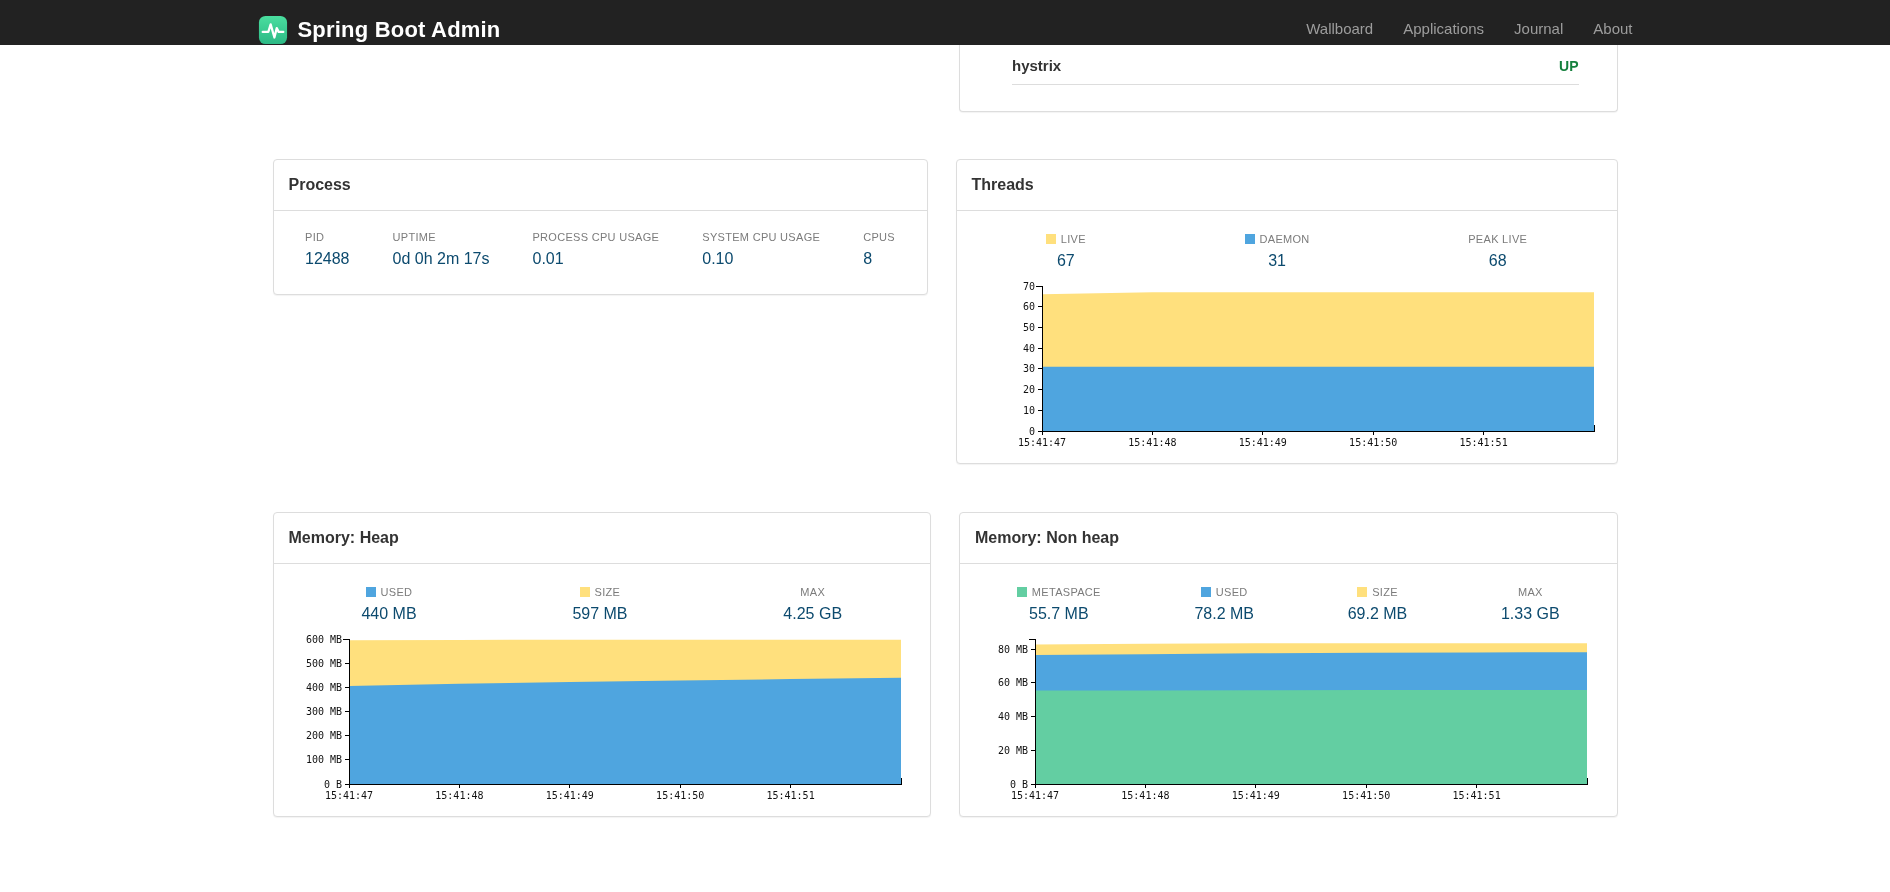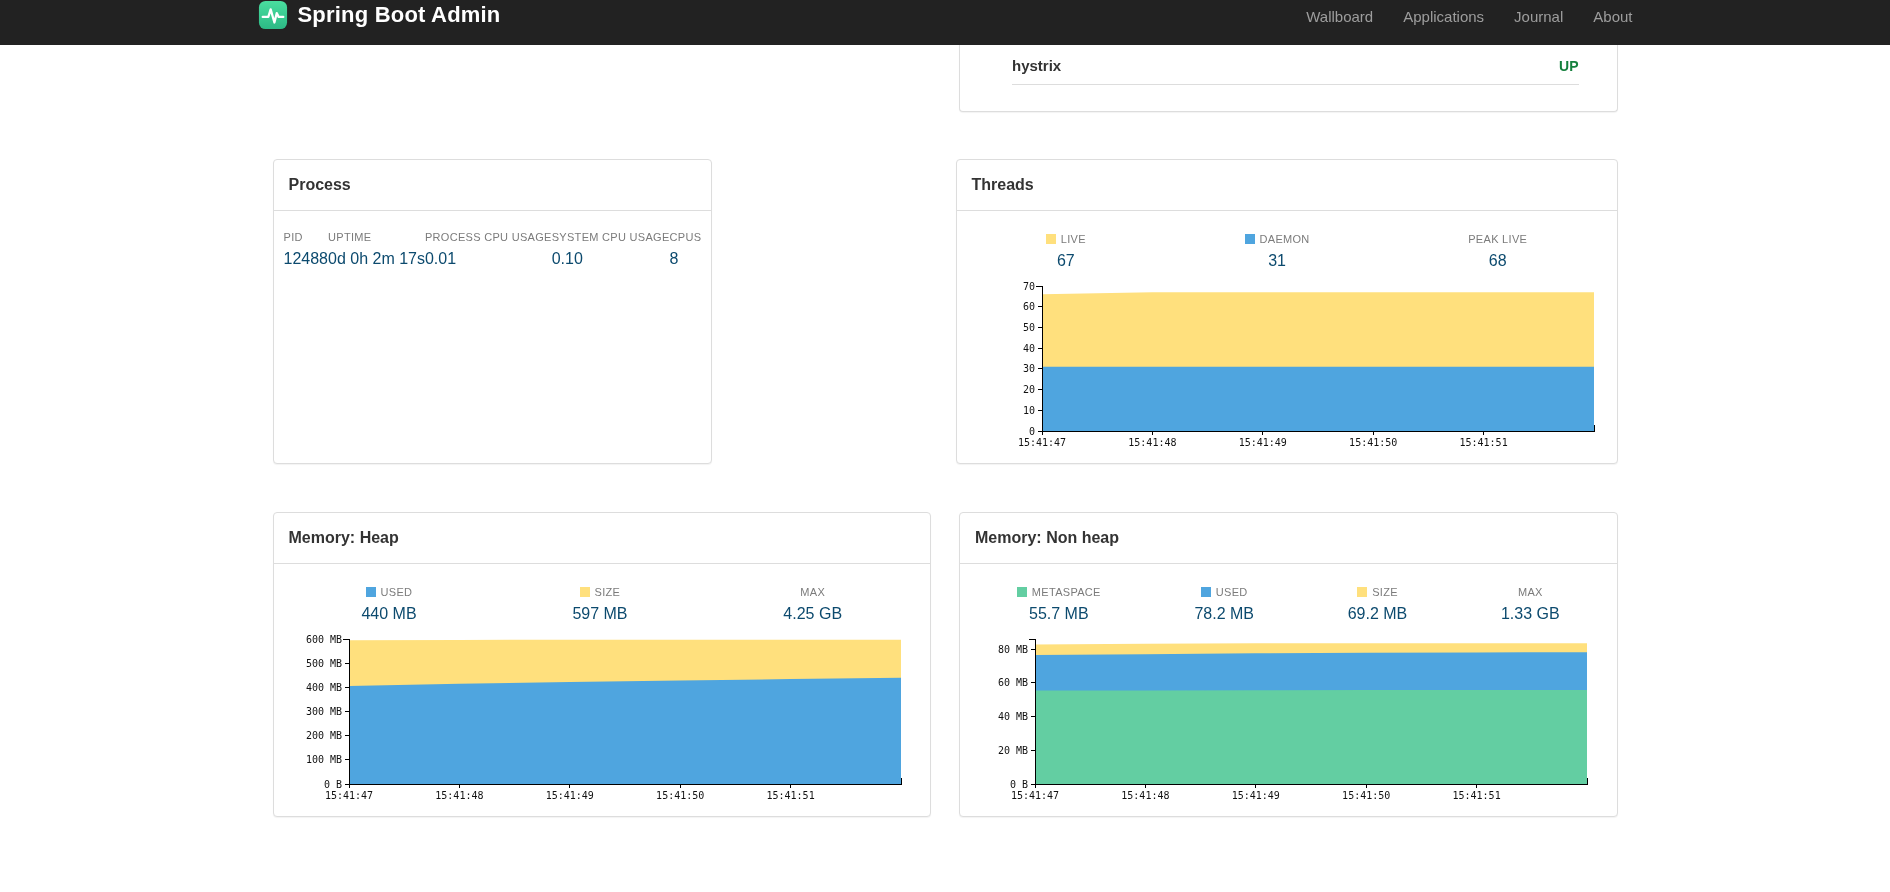--- a/index.html
+++ b/index.html
@@ -1,34 +1,34 @@
 <!DOCTYPE html>
 <html><head>
 <meta charset="utf-8">
 <style>
   * { box-sizing: border-box; }
   html, body { margin: 0; padding: 0; background: #fff; font-family: "Liberation Sans", sans-serif; }
   body { width: 1890px; height: 892px; overflow: hidden; }
 
   
   .navbar { height: 45px; background: #222; }
-  .nav-inner { width: 1375px; margin: 0 auto; height: 45px; display: flex; align-items: flex-start; justify-content: space-between; }
+  .nav-inner { width: 1375px; margin: 0 auto; height: 45px; display: flex; align-items: flex-end; justify-content: space-between; }
   .brand { display: flex; align-items: center; text-decoration: none; cursor: pointer; }
   .brand-icon svg { display: block; }
   .brand-text { color: #fff; font-size: 22px; font-weight: bold; margin-left: 10px; letter-spacing: .2px; }
   .nav-links { display: flex; align-items: center; height: 33px; }
   .nav-links a { color: #9d9d9d; font-size: 15px; text-decoration: none; padding: 0 15px; line-height: 45px; cursor: pointer; }
   .nav-links a:last-child { padding-right: 0; }
 
   
   .container { width: 1345px; margin: 0 auto; }
   .grid2 { display: grid; grid-template-columns: 1fr 1fr; gap: 28px; }
   .row-top { margin-bottom: 47px; }
   .row-main { margin-bottom: 48px; }
-  .col { display: flex; flex-direction: row; gap: 21px; }
+  .col { display: flex; flex-direction: column; gap: 21px; }
 
   
   .panel { background: #fff; border: 1px solid #ddd; border-radius: 4px; box-shadow: 0 1px 1px rgba(0,0,0,.05); }
   .panel-heading { padding: 16px 15px; font-size: 16px; font-weight: bold; color: #333; border-bottom: 1px solid #ddd; }
 
   .panel-cut { border-top: none; border-radius: 0 0 4px 4px; padding-bottom: 26px; }
   .health-row { display: flex; justify-content: space-between; align-items: center; margin: 12px 38px 0 52px; padding-bottom: 10px; border-bottom: 1px solid #ddd; }
   .health-name { font-size: 15px; font-weight: 600; color: #333; }
   .health-status { font-size: 14px; font-weight: bold; }
 

